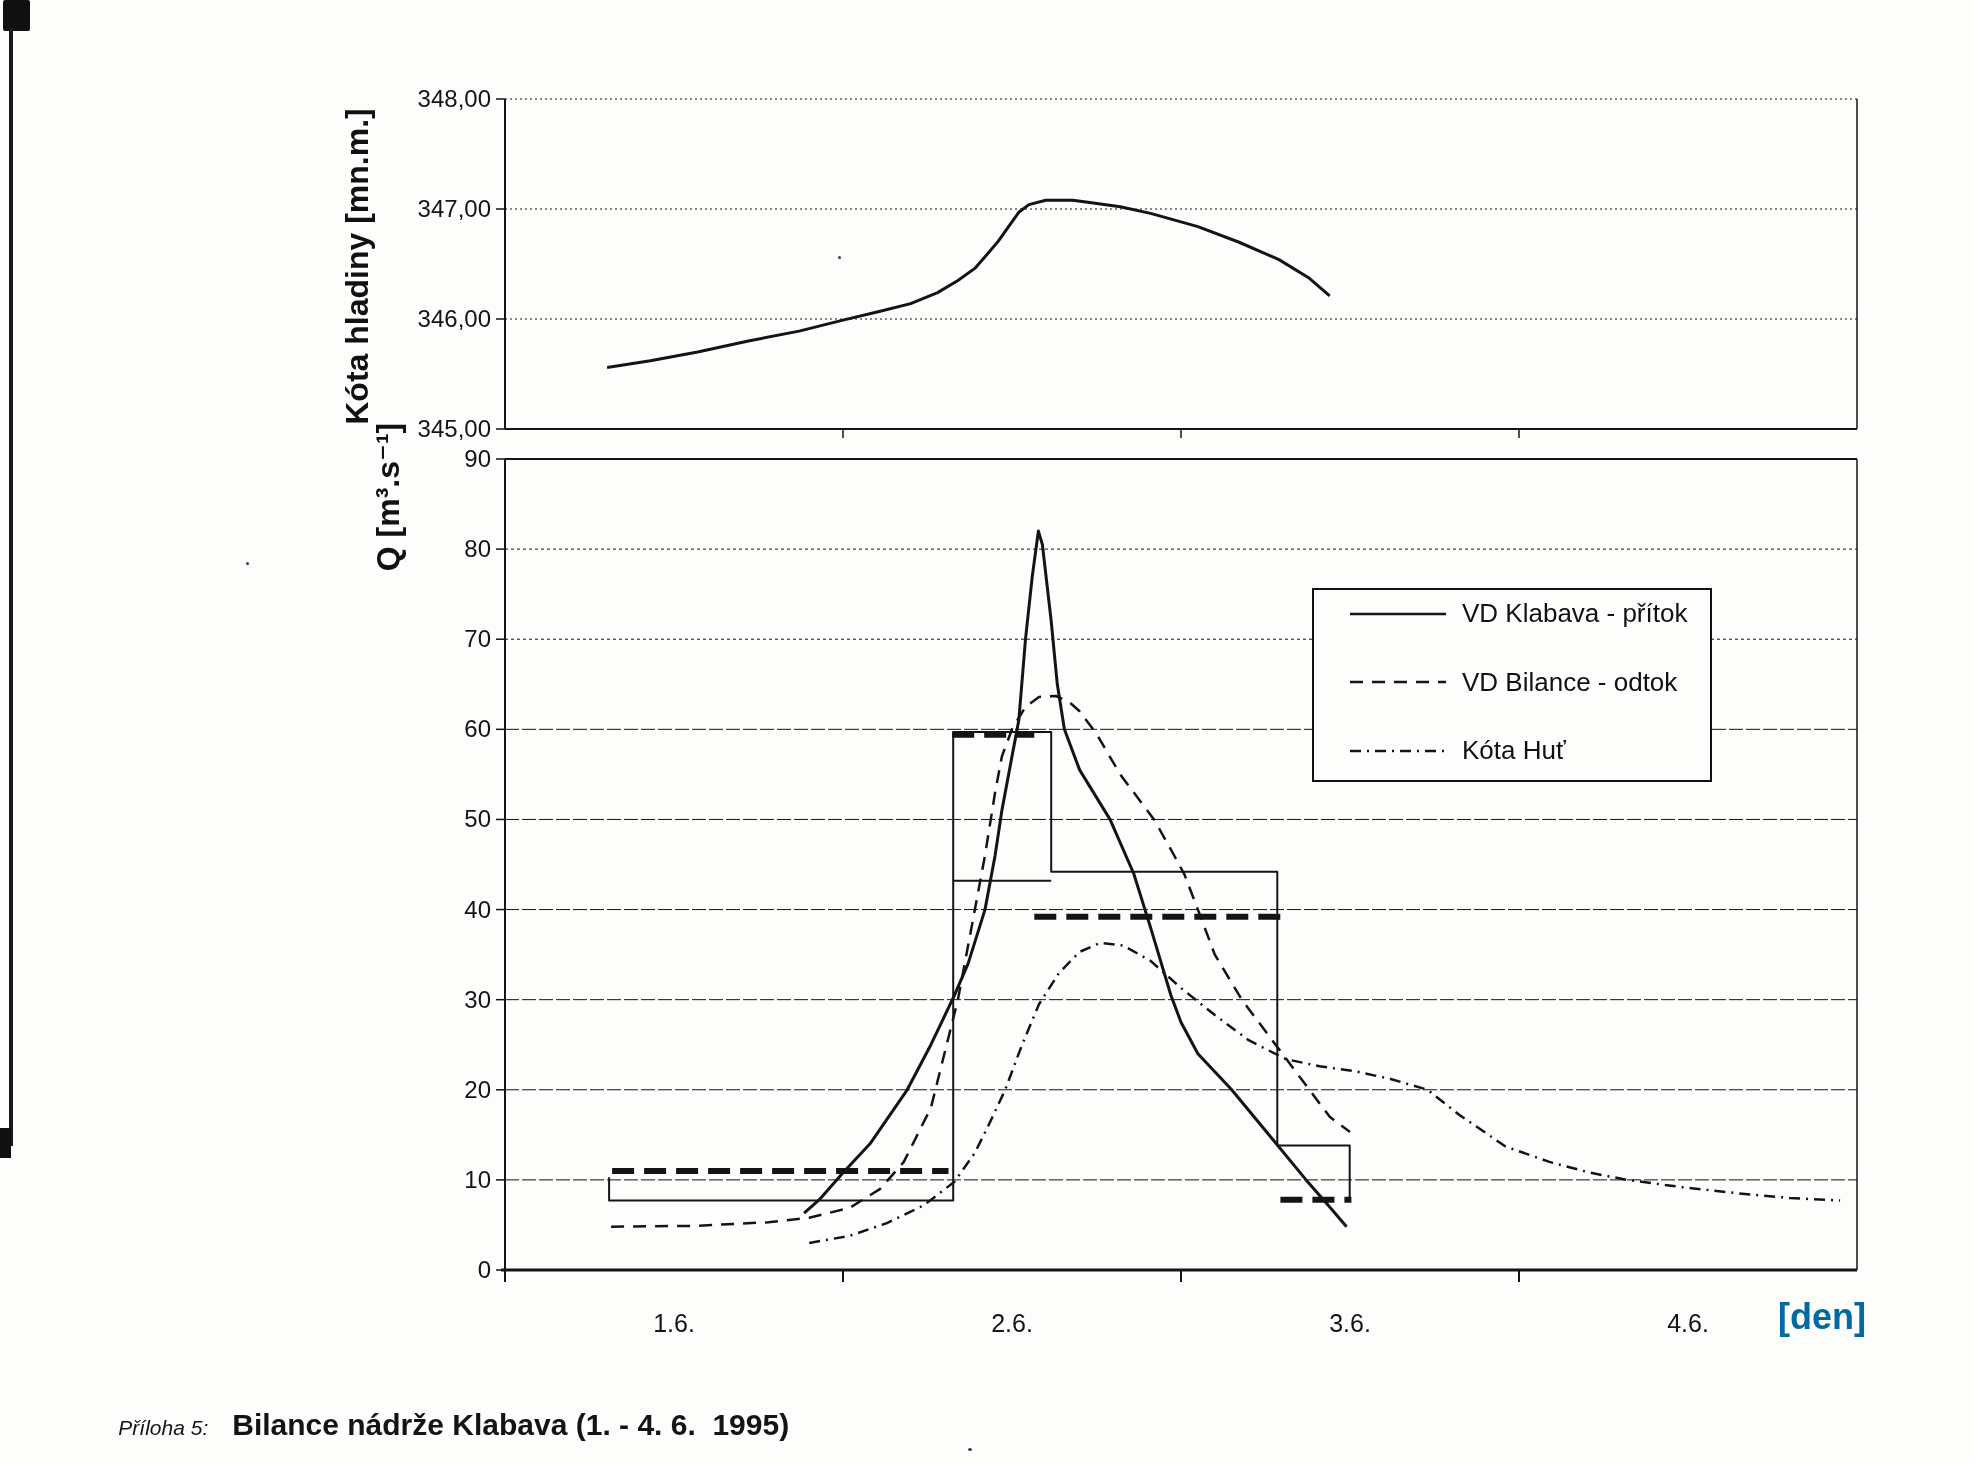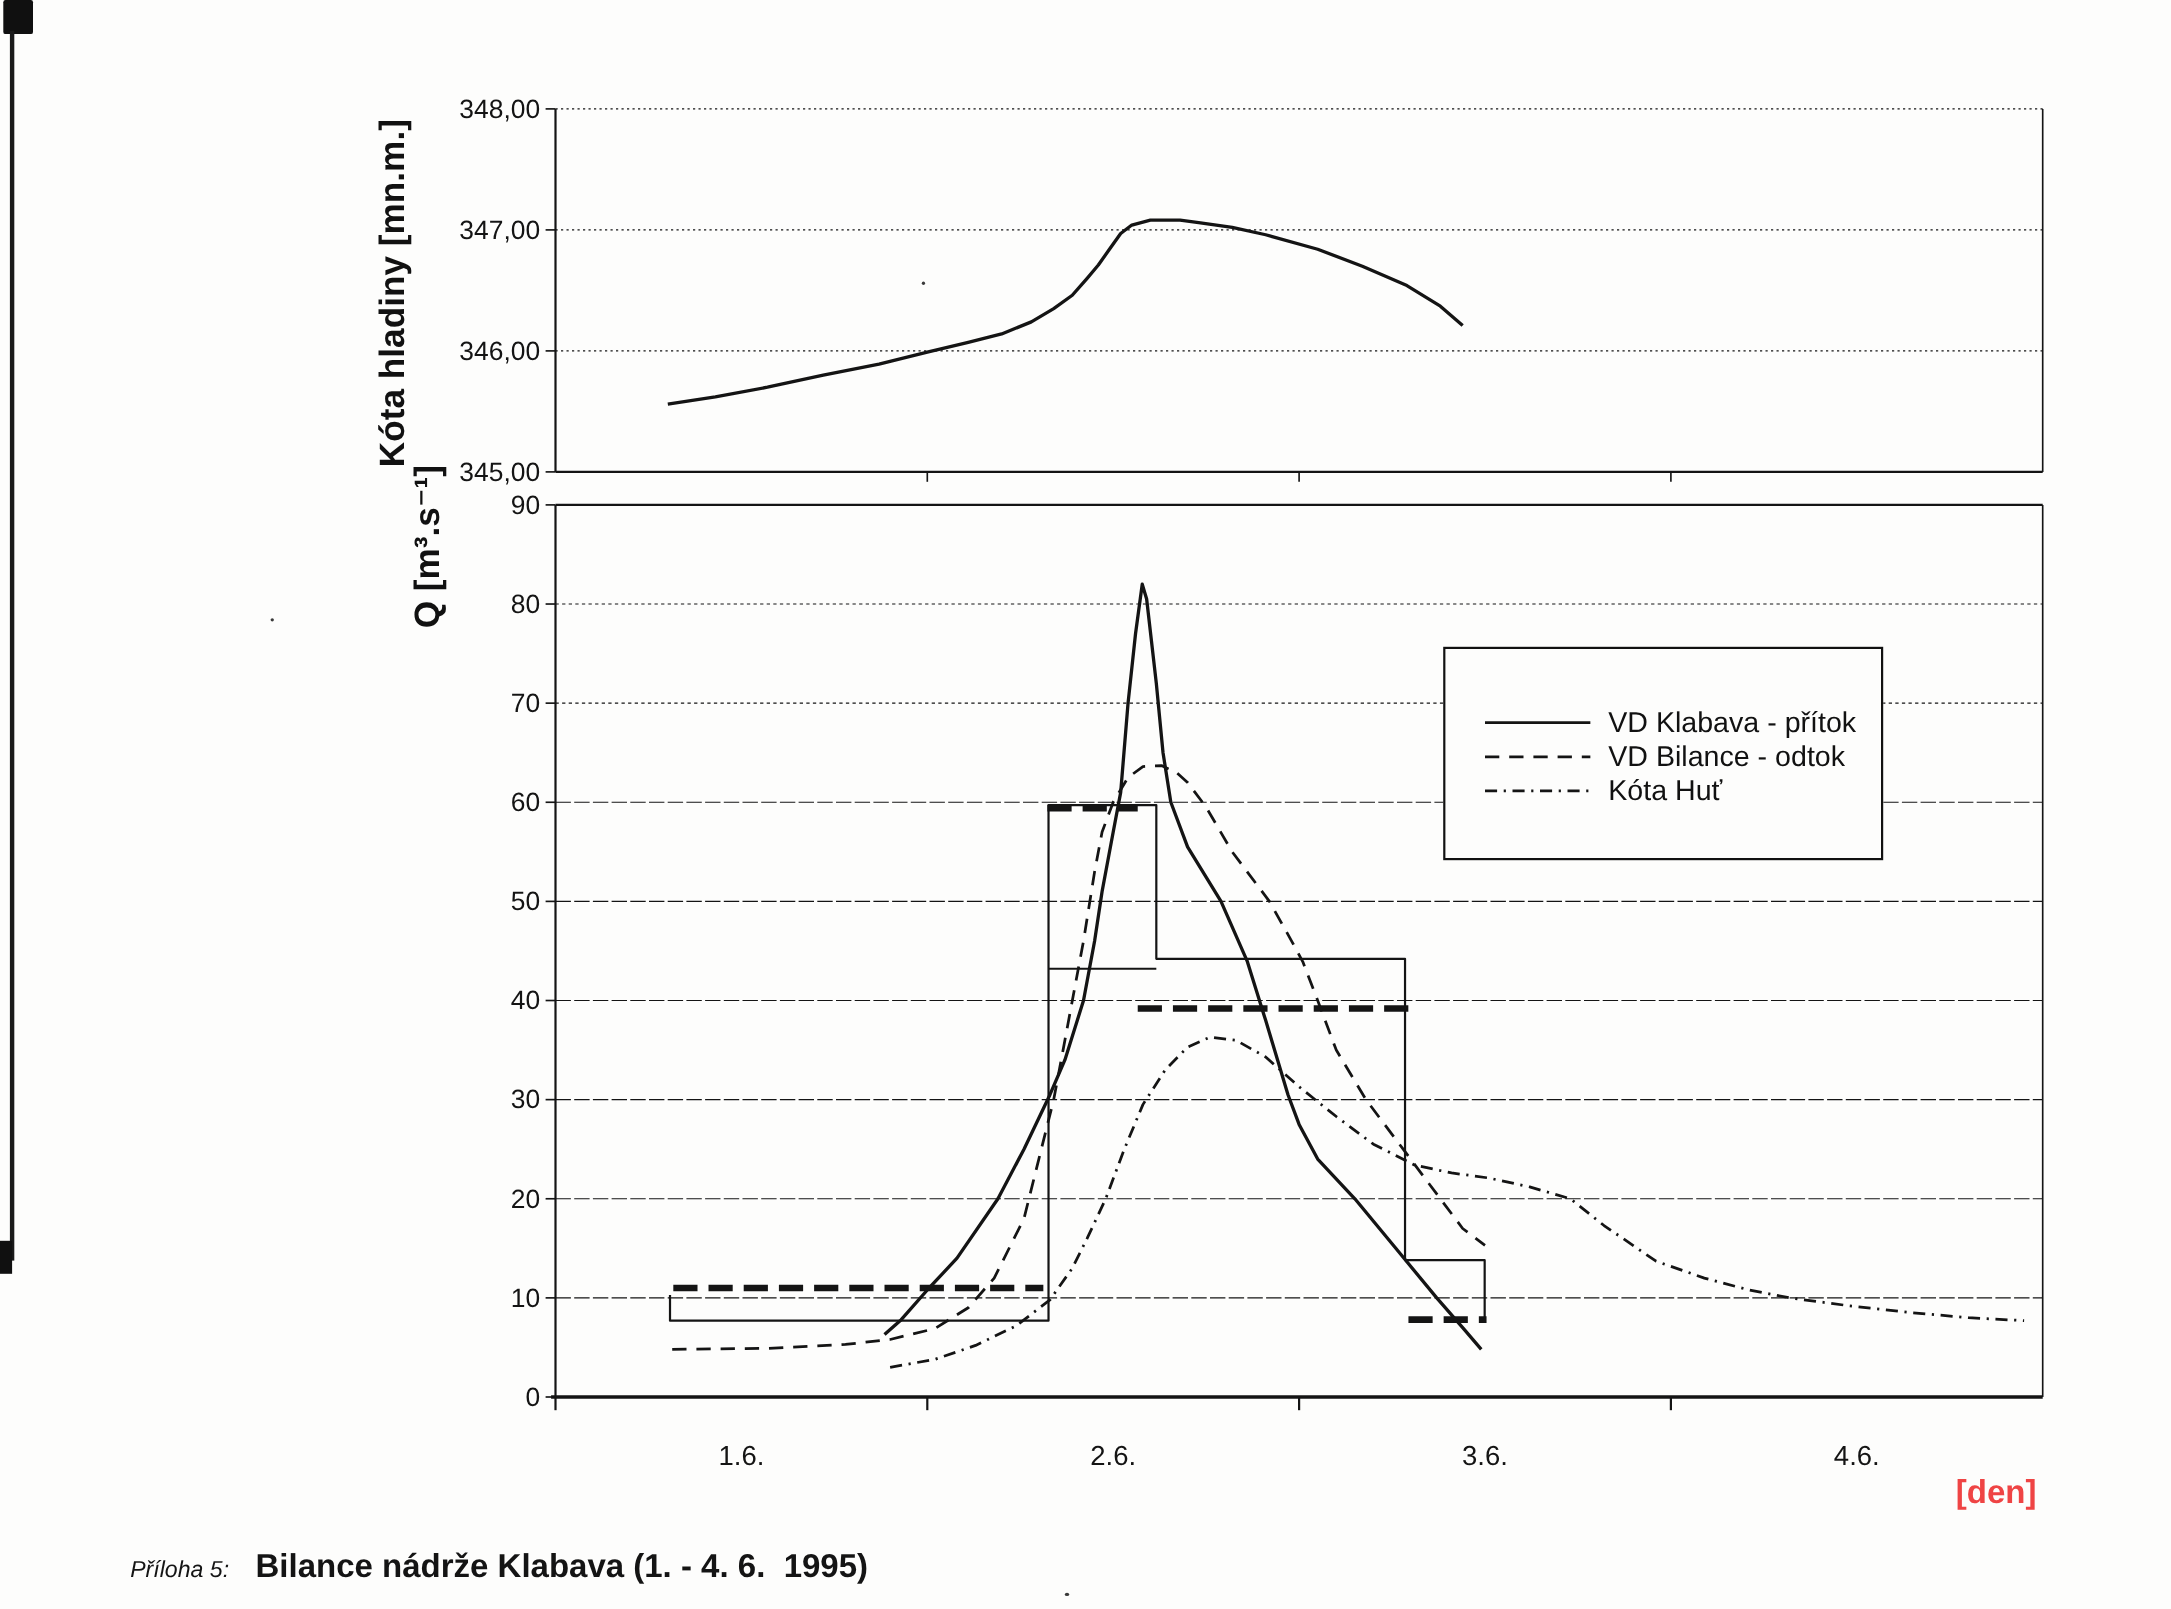--- a/index.html
+++ b/index.html
@@ -12,27 +12,27 @@
   .page{position:absolute;inset:0;}
   svg.canvas{position:absolute;left:0;top:0;}
   
   .ytitle{
     position:absolute;font-weight:bold;font-size:32px;color:#111;
     text-align:center;transform:rotate(-90deg);white-space:pre;
   }
   .ytitle-top{left:177px;top:248px;width:360px;}
   .ytitle-bot{left:278px;top:478px;width:220px;}
   
-  .xunit{position:absolute;left:1778px;top:1296px;font-weight:bold;font-size:30px;color:#ef4444;white-space:pre;margin-top:44px;}
+  .xunit{position:absolute;left:1778px;top:1296px;font-weight:bold;font-size:36px;color:#0369a1;white-space:pre;}
   
   .legend{
     position:absolute;left:1312px;top:588px;width:400px;height:194px;
     background:#fdfdfc;border:2px solid #111;box-sizing:border-box;
-    display:flex;flex-direction:column;justify-content:center;
-    padding:8px 4px 3px 36px;
+    display:flex;flex-direction:column;justify-content:space-between;
+    padding:8px 4px 14px 36px;
   }
   .lrow{display:flex;align-items:center;}
   .lsample{width:96px;height:10px;flex:none;}
   .llabel{margin-left:16px;font-size:26px;color:#111;white-space:pre;}
   
   .caption{position:absolute;left:85px;top:1374px;font-size:30px;white-space:pre;}
   .cap-i{font-style:italic;font-weight:normal;font-size:21px;}
   .cap-b{font-weight:bold;margin-left:24px;}
   
   .artifact{position:absolute;background:#101010;}

